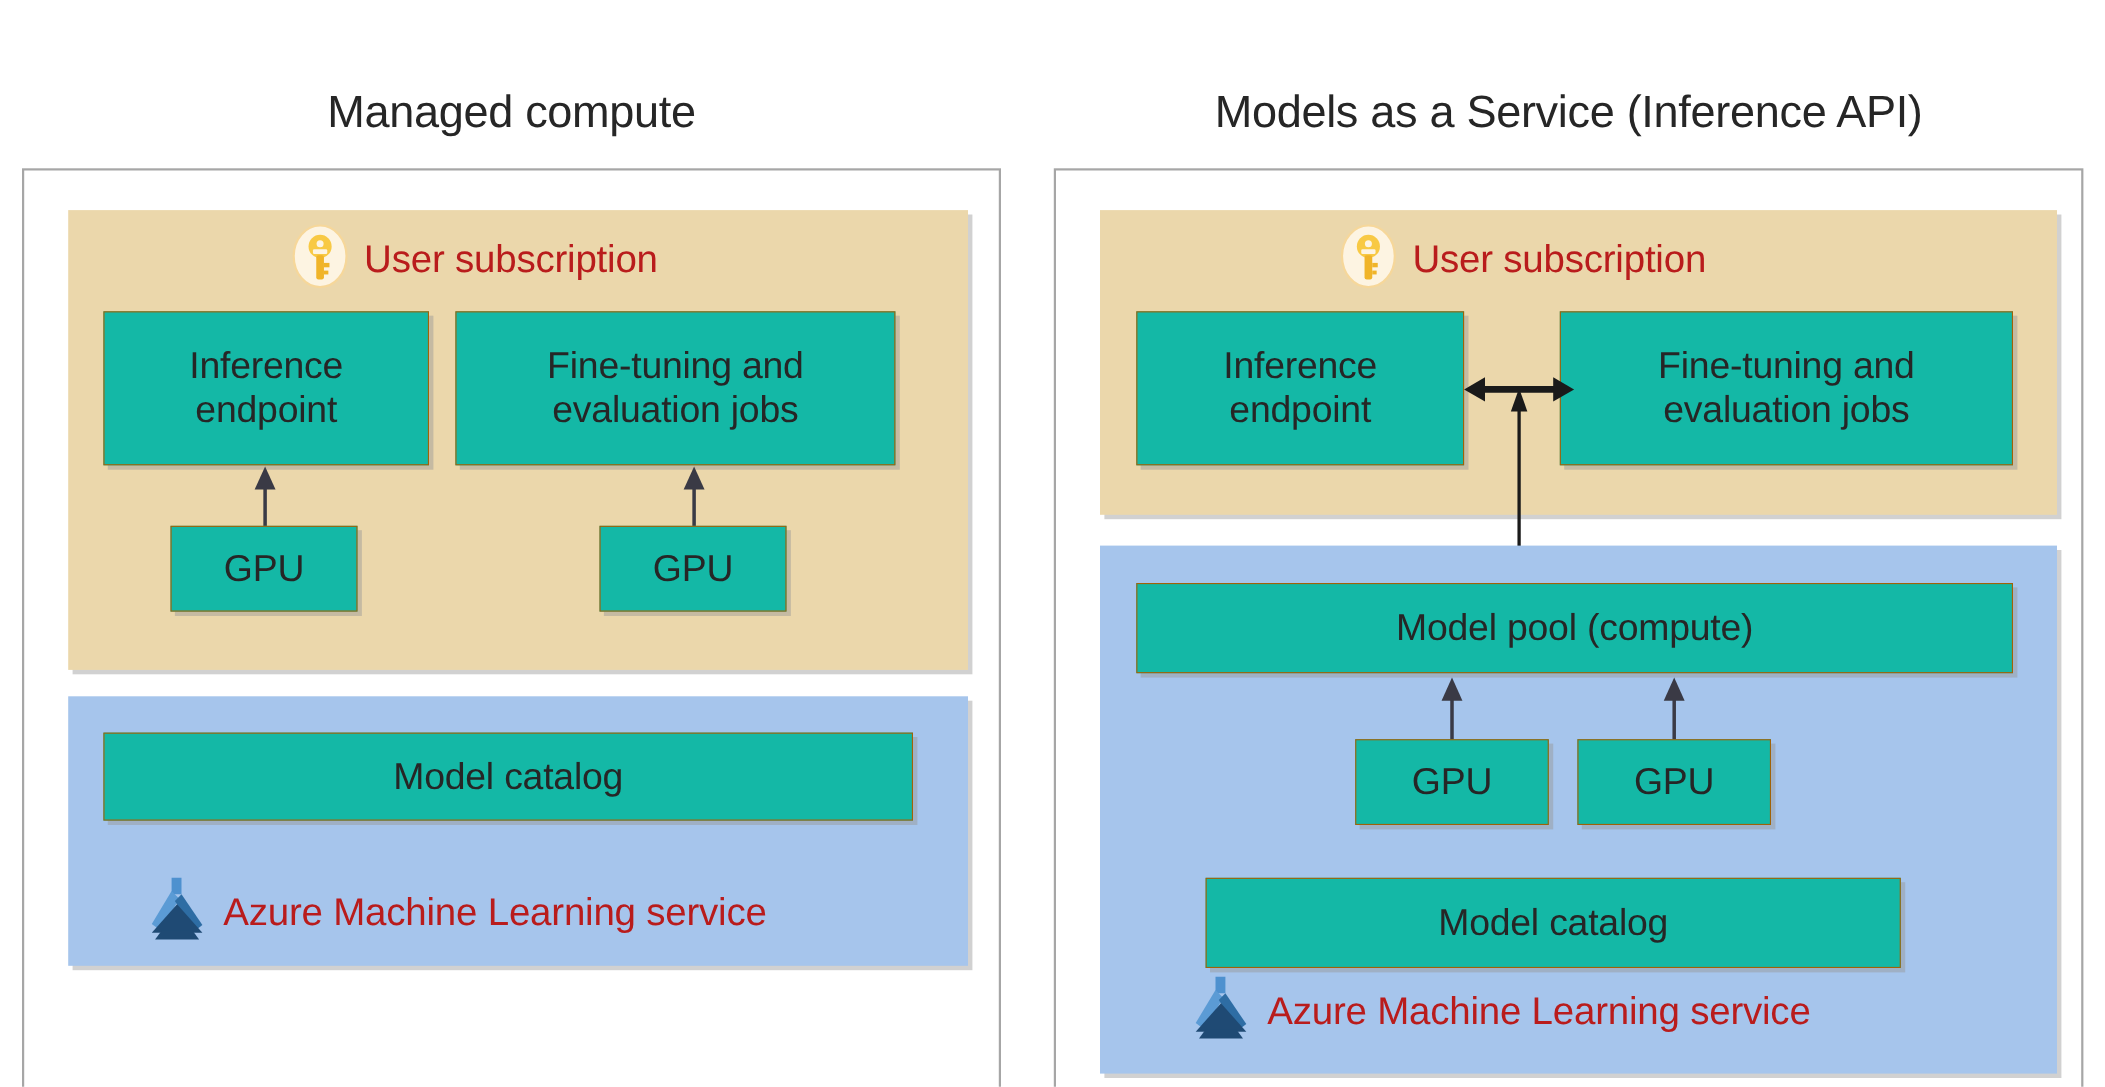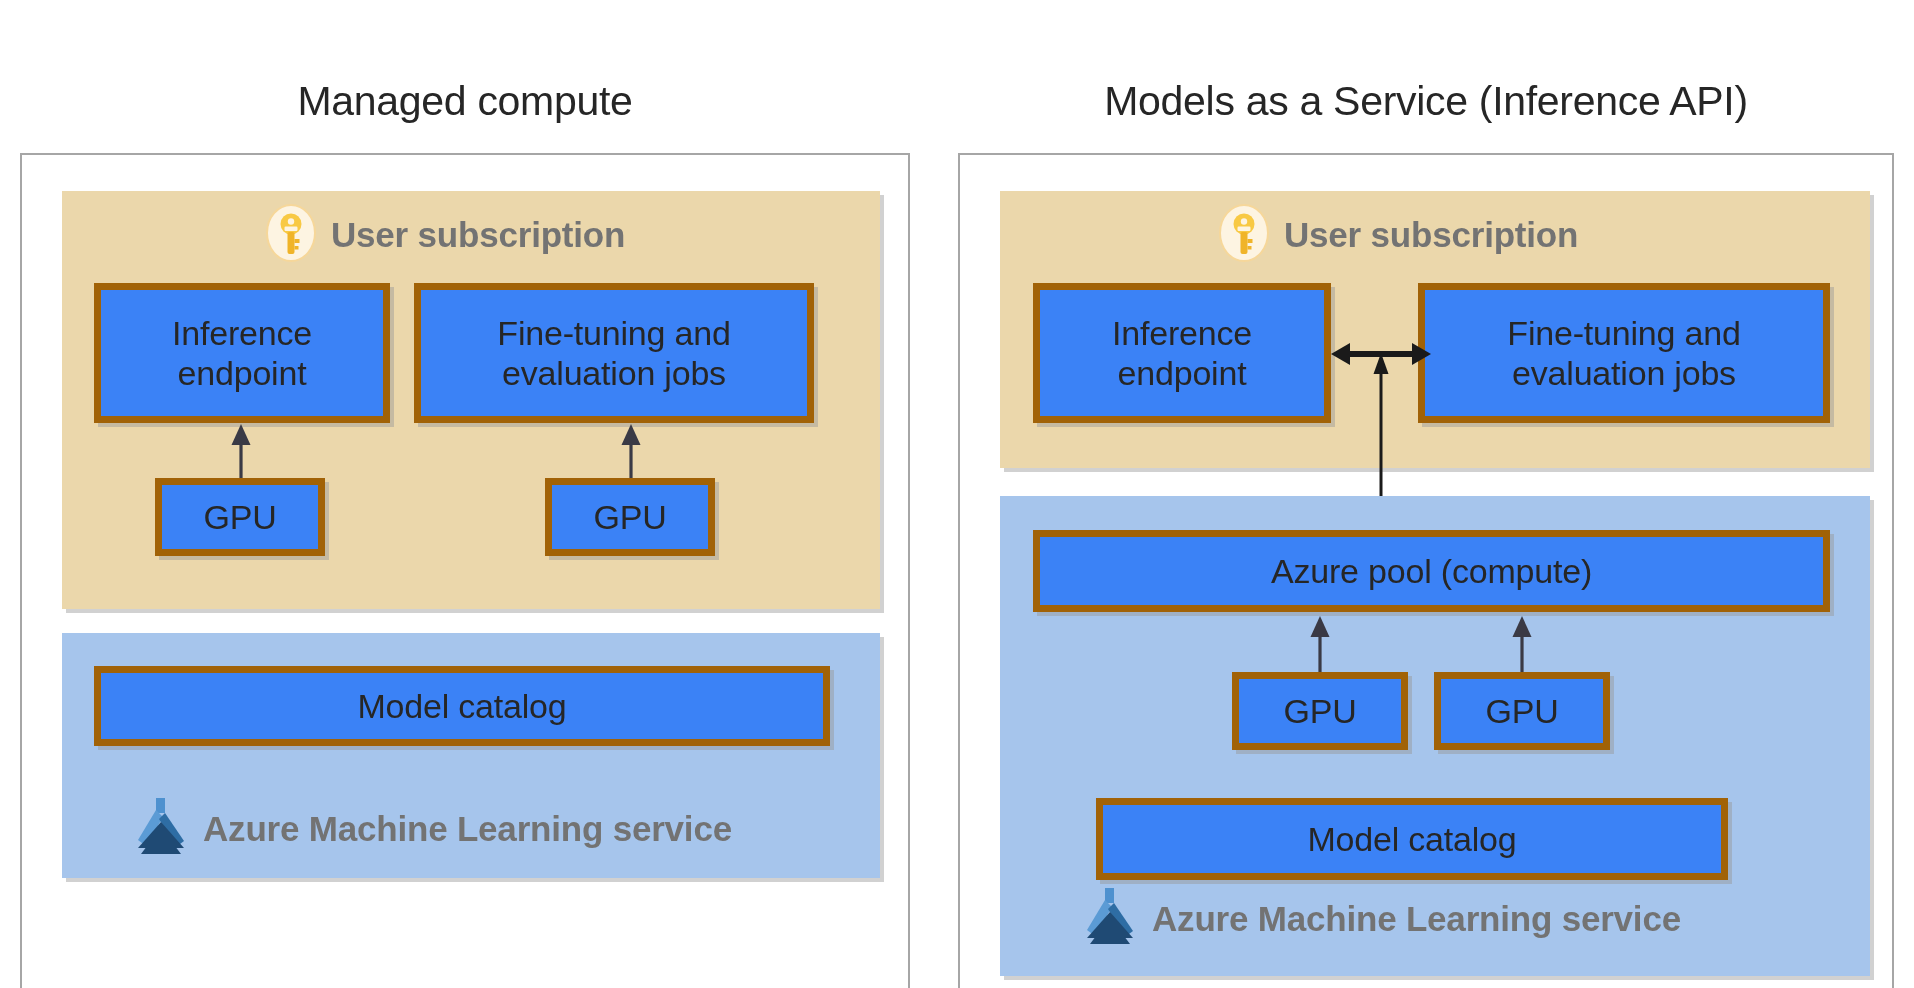--- a/index.html
+++ b/index.html
@@ -63,37 +63,37 @@
   
   .zone-header {
     position: absolute;
     display: flex;
     align-items: center;
     gap: 14px;
     white-space: nowrap;
   }
   .zone-header .zlabel {
     font-size: 35px;
-    font-weight: 700;
-    color: #737373;
+    font-weight: 400;
+    color: #b91c1c;
     letter-spacing: -0.2px;
   }
   #hdr-sub-left  { left: 265px;  top: 155px; }
   #hdr-sub-right { left: 1218px; top: 155px; }
   #hdr-aml-left  { left: 133px;  top: 748px; }
   #hdr-aml-right { left: 1082px; top: 838px; }
 
   .key-icon { width: 52px; height: 60px; flex: 0 0 auto; }
   .flask-icon { width: 56px; height: 62px; flex: 0 0 auto; }
 
   
   .nbox {
     position: absolute;
-    background: #3b82f6;
-    border: 7px solid #a16207;
+    background: #14b8a6;
+    border: 1px solid #a16207;
     box-sizing: border-box;
     display: flex;
     align-items: center;
     justify-content: center;
     text-align: center;
     font-size: 34px;
     line-height: 1.18;
     color: #262626;
     box-shadow: 4px 4px 0 0 rgba(150,150,150,0.45);
     letter-spacing: -0.2px;
@@ -240,21 +240,21 @@
 
   <svg class="arrow" id="arr-bidir" viewBox="0 0 102 32">
     <line x1="16" y1="16" x2="86" y2="16" stroke="#1A1A1A" stroke-width="6"></line>
     <polygon points="1,16 20,5 20,27" fill="#1A1A1A"></polygon>
     <polygon points="101,16 82,5 82,27" fill="#1A1A1A"></polygon>
   </svg>
 
   <div class="zone zone-blue" id="zone-blue-right"></div>
 
   <div class="nbox" id="box-pool">
-    <span>Azure pool (compute)</span>
+    <span>Model pool (compute)</span>
   </div>
 
   <svg class="arrow" id="arr-r1" viewBox="0 0 26 62">
     <line x1="13" y1="62" x2="13" y2="20" stroke="#3A3A45" stroke-width="3.2"></line>
     <polygon points="13,2 3.5,23 22.5,23" fill="#3A3A45"></polygon>
   </svg>
   <svg class="arrow" id="arr-r2" viewBox="0 0 26 62">
     <line x1="13" y1="62" x2="13" y2="20" stroke="#3A3A45" stroke-width="3.2"></line>
     <polygon points="13,2 3.5,23 22.5,23" fill="#3A3A45"></polygon>
   </svg>

